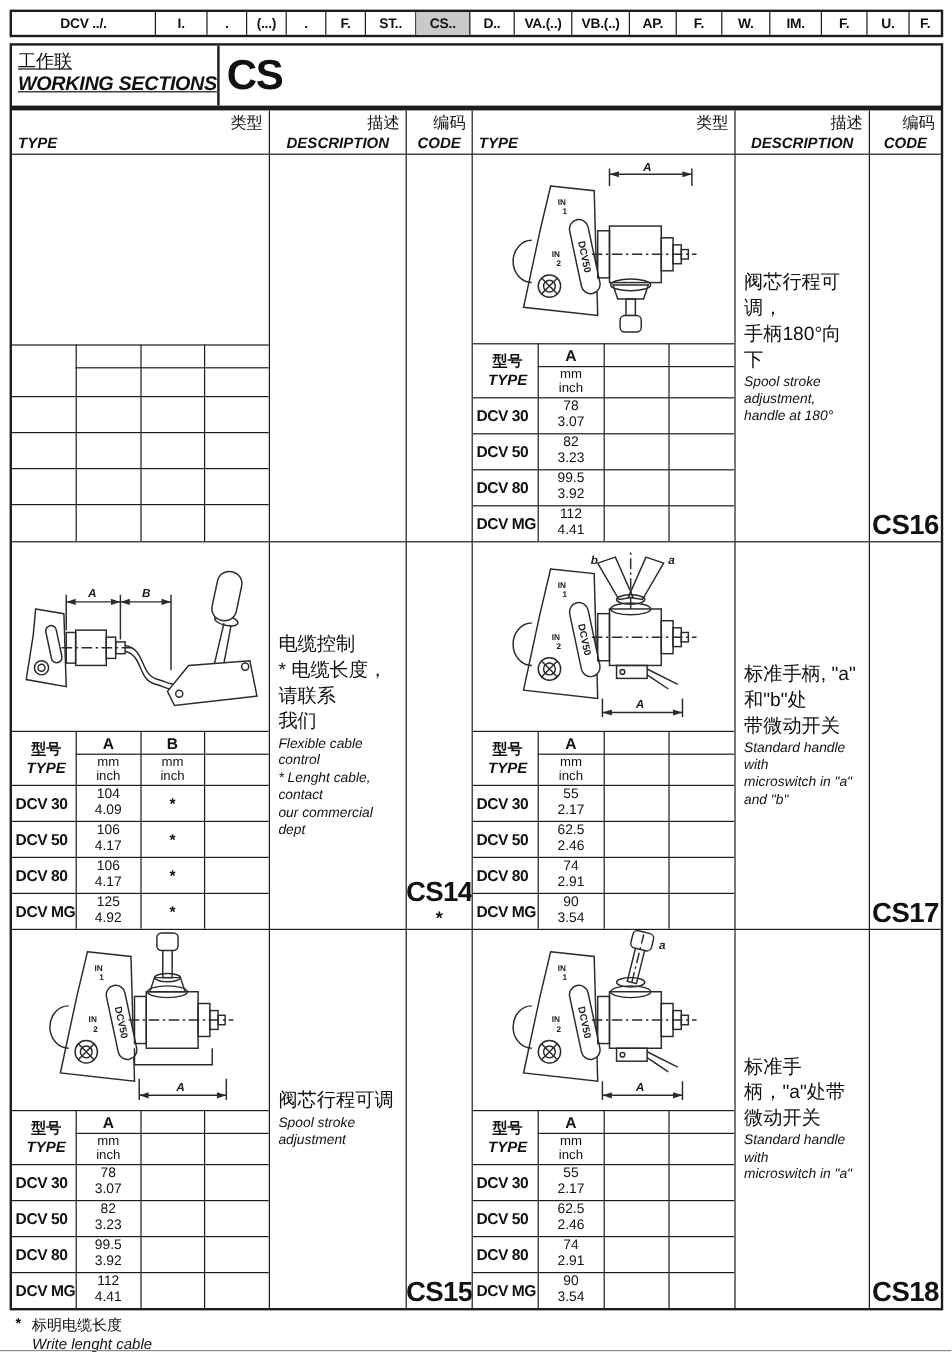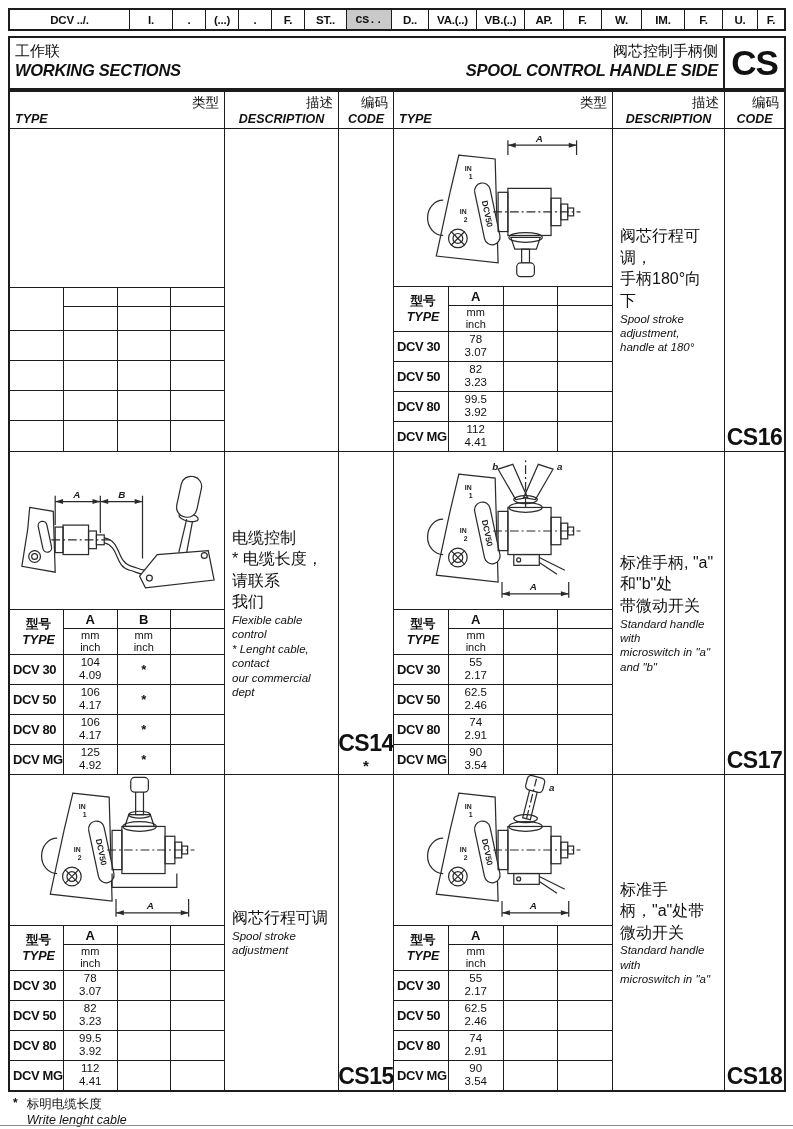--- a/index.html
+++ b/index.html
@@ -6,26 +6,26 @@
   body { background:#fff; }
   .page { position:relative; width:793px; height:1129px; background:#fff;
           font-family:"Liberation Sans", sans-serif; color:#111; overflow:hidden; }
 
   
   .tabbar { position:absolute; left:8px; top:8px; width:778px; height:23px;
             display:flex; border:2px solid #1c1c1c; background:#fff; }
   .tab { border-right:1px solid #1c1c1c; display:flex; align-items:center; justify-content:center;
          font-weight:bold; font-size:11.5px; letter-spacing:-0.2px; white-space:nowrap; }
   .tab:last-child { border-right:none; }
-  .tab.active { background:#c9c9c9;font-family:Liberation Mono, monospace; }
+  .tab.active { background:#c9c9c9; }
 
   
   .hdr { position:absolute; left:8px; top:36px; width:778px; height:54px;
          border:2px solid #1c1c1c; display:flex; }
-  .hdr-left { padding:4px 0 0 5px; }
+  .hdr-left { padding:4px 0 0 5px;text-decoration:underline; }
   .hdr-right { margin-left:auto; text-align:right; padding:4px 5px 0 0; }
   .h-zh { font-size:15px; }
   .h-en { font-size:16.5px; font-weight:bold; font-style:italic; letter-spacing:-0.3px; }
   .hdr-cs { width:61px; border-left:2px solid #1c1c1c; display:flex; align-items:center;
             justify-content:center; font-size:35px; font-weight:bold; letter-spacing:-1px; }
 
   
   .grid { position:absolute; left:8px; top:90px; width:778px; height:1002px;
           border:2px solid #1c1c1c; display:grid;
           grid-template-columns:215px 114px 55px 219px 112px auto;
@@ -143,24 +143,20 @@
     <div class="tab" style="width:43px">IM.</div>
     <div class="tab" style="width:38px">F.</div>
     <div class="tab" style="width:35px">U.</div>
     <div class="tab" style="flex:1">F.</div>
   </div>
 
   <div class="hdr">
     <div class="hdr-left">
       <div class="h-zh">工作联</div>
       <div class="h-en">WORKING SECTIONS</div>
-    </div>
-    <div class="hdr-right">
-      <div class="h-zh">阀芯控制手柄侧</div>
-      <div class="h-en">SPOOL CONTROL HANDLE SIDE</div>
     </div>
     <div class="hdr-cs">CS</div>
   </div>
 
   <div class="grid">
 
     <div class="cell ch">
       <div class="zh">类型</div>
       <div class="en">TYPE</div>
     </div>

